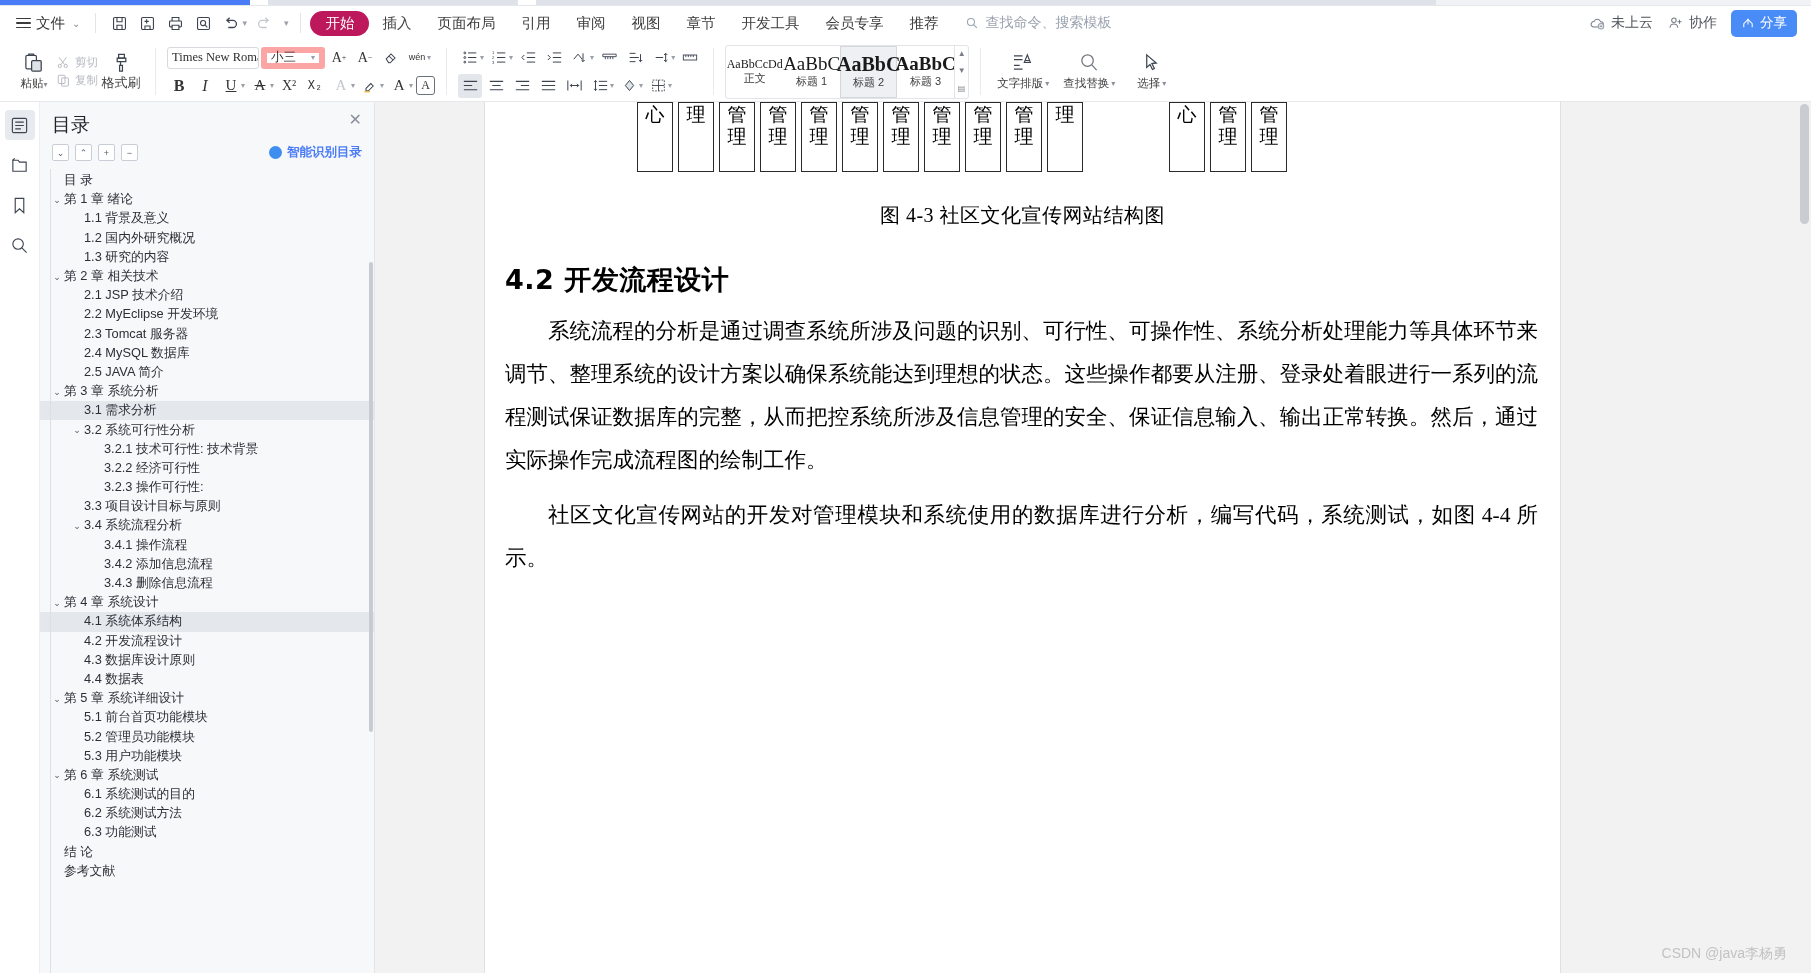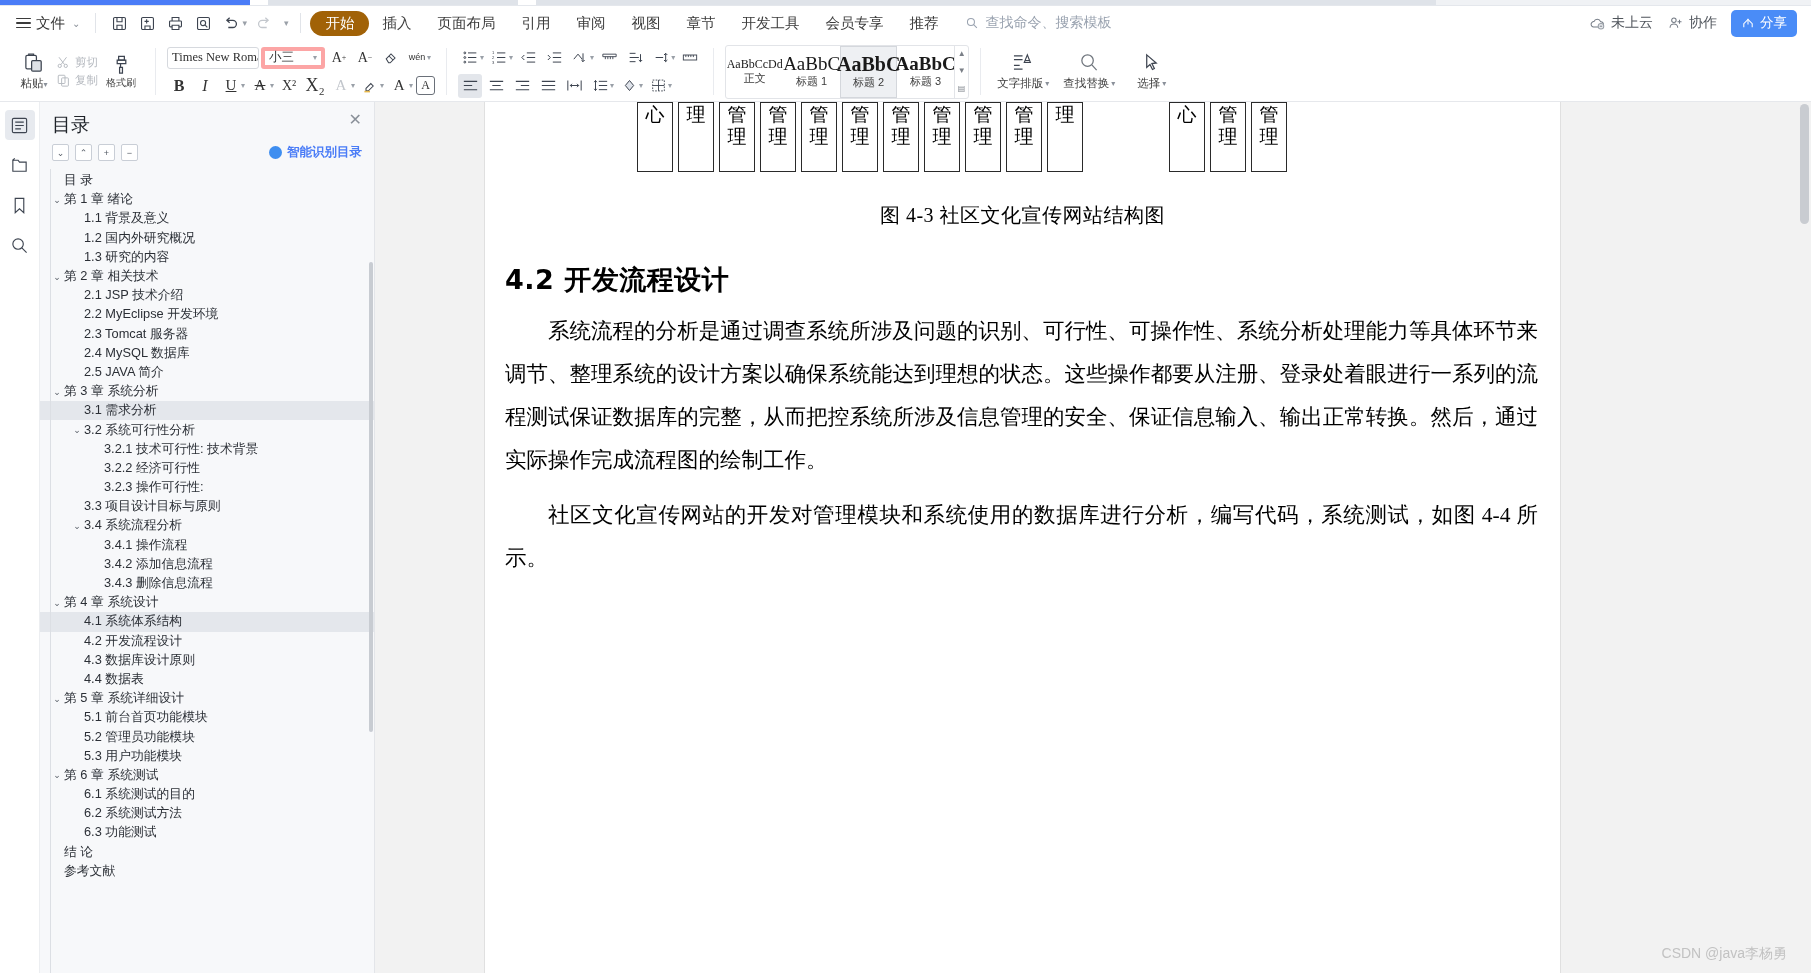--- a/index.html
+++ b/index.html
@@ -34,21 +34,21 @@
   .mb-sep { width: 1px; height: 20px; background: #e1e4e9; margin: 0 9px; }
   .qicon {
     width: 28px; height: 26px; display: inline-flex; align-items: center; justify-content: center;
     border-radius: 4px; cursor: default;
   }
   .qicon svg { display: block; }
   .mini-caret { font-size: 9px; color: #9aa0a8; margin-left: -3px; margin-right: 3px; }
   .ribbon-tab {
     padding: 3px 13px; font-size: 14.5px; color: #3c3c3c; border-radius: 13px; cursor: default;
   }
-  .ribbon-tab.active { background: #a16207; color: #fff; font-weight: normal; padding: 3px 15px;}
+  .ribbon-tab.active { background: #be185d; color: #fff; font-weight: normal; padding: 3px 15px;}
   .mb-search { display: flex; align-items: center; gap: 6px; margin-left: 14px; color: #9aa3b0; font-size: 14px; }
   .mb-right { margin-left: auto; display: flex; align-items: center; gap: 14px; padding-right: 4px; font-family: Liberation Mono, monospace; }
   .mb-right .item { display: flex; align-items: center; gap: 5px; font-size: 14px; color: #50555c; cursor: default; }
   .share-btn {
     background: #4a8cf7; color: #fff; border-radius: 5px; height: 27px; display: flex; align-items: center;
     gap: 5px; padding: 0 10px; font-size: 13.5px; cursor: default;
   }
 
   
   .ribbon {
@@ -57,32 +57,32 @@
   }
   .rgroup { display: flex; align-items: stretch; padding: 0 6px; }
   .rsep { width: 1px; background: #e9ebef; margin: 6px 5px; }
 
   
   .clip-paste { display: flex; flex-direction: column; align-items: center; justify-content: center; width: 44px; cursor: default; }
   .clip-paste .lbl { font-size: 11.5px; color: #3d3d3d; margin-top: 1px; }
   .clip-col { display: flex; flex-direction: column; justify-content: center; gap: 3px; }
   .clip-row { display: flex; align-items: center; gap: 4px; font-size: 11.5px; color: #b6bac0; cursor: default; }
   .fmt-brush { display: flex; flex-direction: column; align-items: center; justify-content: center; width: 46px; cursor: default; }
-  .fmt-brush .lbl { font-size: 10px; color: #3d3d3d; }
+  .fmt-brush .lbl { font-size: 13px; color: #3d3d3d; }
 
   
   .fgrp { display: flex; flex-direction: column; justify-content: center; gap: 4px; }
   .frow { display: flex; align-items: center; gap: 2px; }
   .fontbox {
     width: 92px; height: 22px; border: 1px solid #d6d9de; border-radius: 3px; background: #fff;
     font-size: 12.5px; color: #2e2e2e; display: flex; align-items: center; padding: 0 4px;
     font-family: "Liberation Serif", serif; overflow: hidden; white-space: nowrap;
   }
   .sizebox {
-    width: 64px; height: 22px; border: 4px solid #fca5a5; border-radius: 3px; background: #fff;
+    width: 64px; height: 22px; border: 6px solid #fca5a5; border-radius: 3px; background: #fff;
     font-size: 12.5px; color: #2e2e2e; display: flex; align-items: center; padding: 0 4px;
   }
   .boxcaret { margin-left: auto; font-size: 8px; color: #9aa0a8; }
   .tbtn {
     width: 24px; height: 24px; display: inline-flex; align-items: center; justify-content: center;
     border-radius: 3px; font-size: 14px; color: #333; cursor: default;
   }
   .tbtn.on { background: #e3e6eb; }
   .tbtn.dim { color: #c2c6cc; }
   .tcaret { font-size: 8px; color: #9aa0a8; margin-left: -4px; margin-right: 1px; cursor: default;}
@@ -335,21 +335,21 @@
         <span class="tcaret">▾</span>
       </div>
       <div class="frow">
         <div class="tbtn" style="font-family:'Liberation Serif',serif;font-weight:bold;font-size:16px">B</div>
         <div class="tbtn" style="font-family:'Liberation Serif',serif;font-style:italic;font-size:16px">I</div>
         <div class="tbtn" style="font-family:'Liberation Serif',serif;text-decoration:underline;font-size:15px">U</div>
         <span class="tcaret">▾</span>
         <div class="tbtn" style="font-family:'Liberation Serif',serif;text-decoration:line-through;font-size:15px">A</div>
         <span class="tcaret">▾</span>
         <div class="tbtn" style="font-family:'Liberation Serif',serif;font-size:14px">X²</div>
-        <div class="tbtn" style="font-family:Liberation Serif, serif;font-size:18px">X₂</div>
+        <div class="tbtn" style="font-family:Liberation Mono, monospace;font-size:12px">X₂</div>
         <div class="tbtn dim" style="font-family:'Liberation Serif',serif;font-size:15px">A</div>
         <span class="tcaret">▾</span>
         <div class="tbtn">
           <svg width="16" height="16" viewBox="0 0 20 20" fill="none" stroke="#3d4450" stroke-width="1.3">
             <path d="M5 13l6-6 3 3-6 6H5z"></path>
               <path d="M3 17h7" stroke="#e8b84b" stroke-width="2"></path>
           </svg>
         </div>
         <span class="tcaret">▾</span>
         <div class="tbtn" style="font-family:'Liberation Serif',serif;font-size:15px">A</div>

